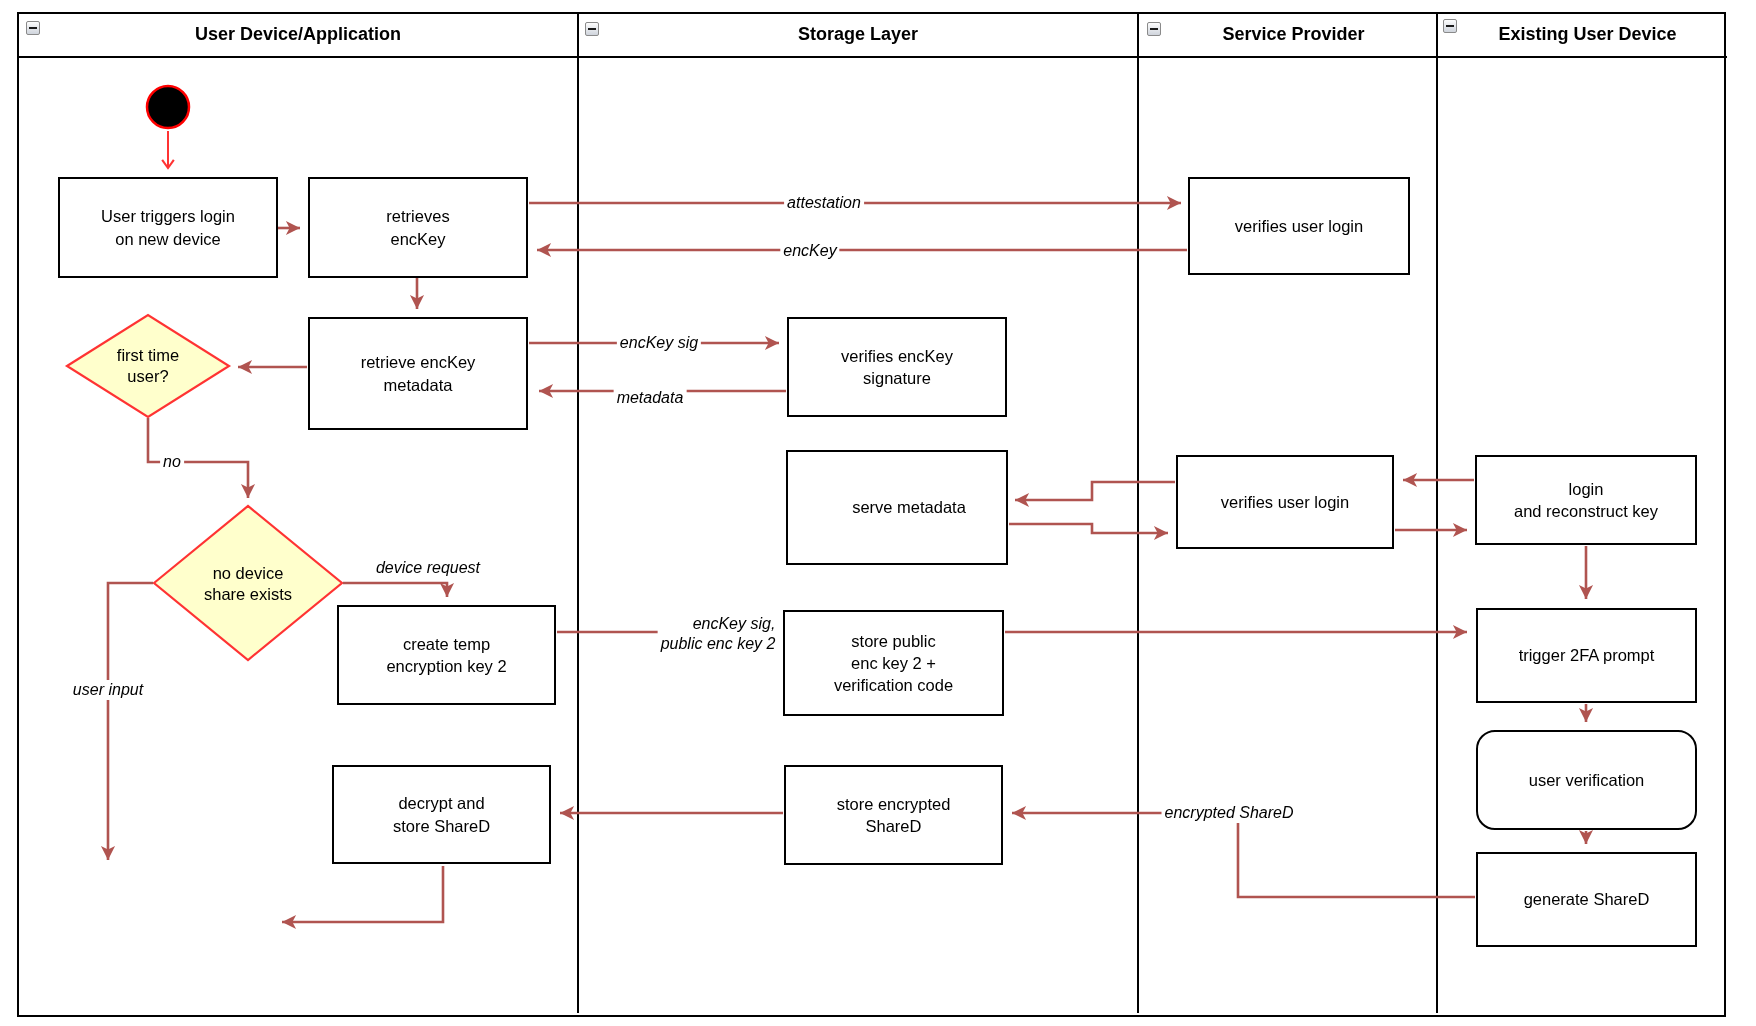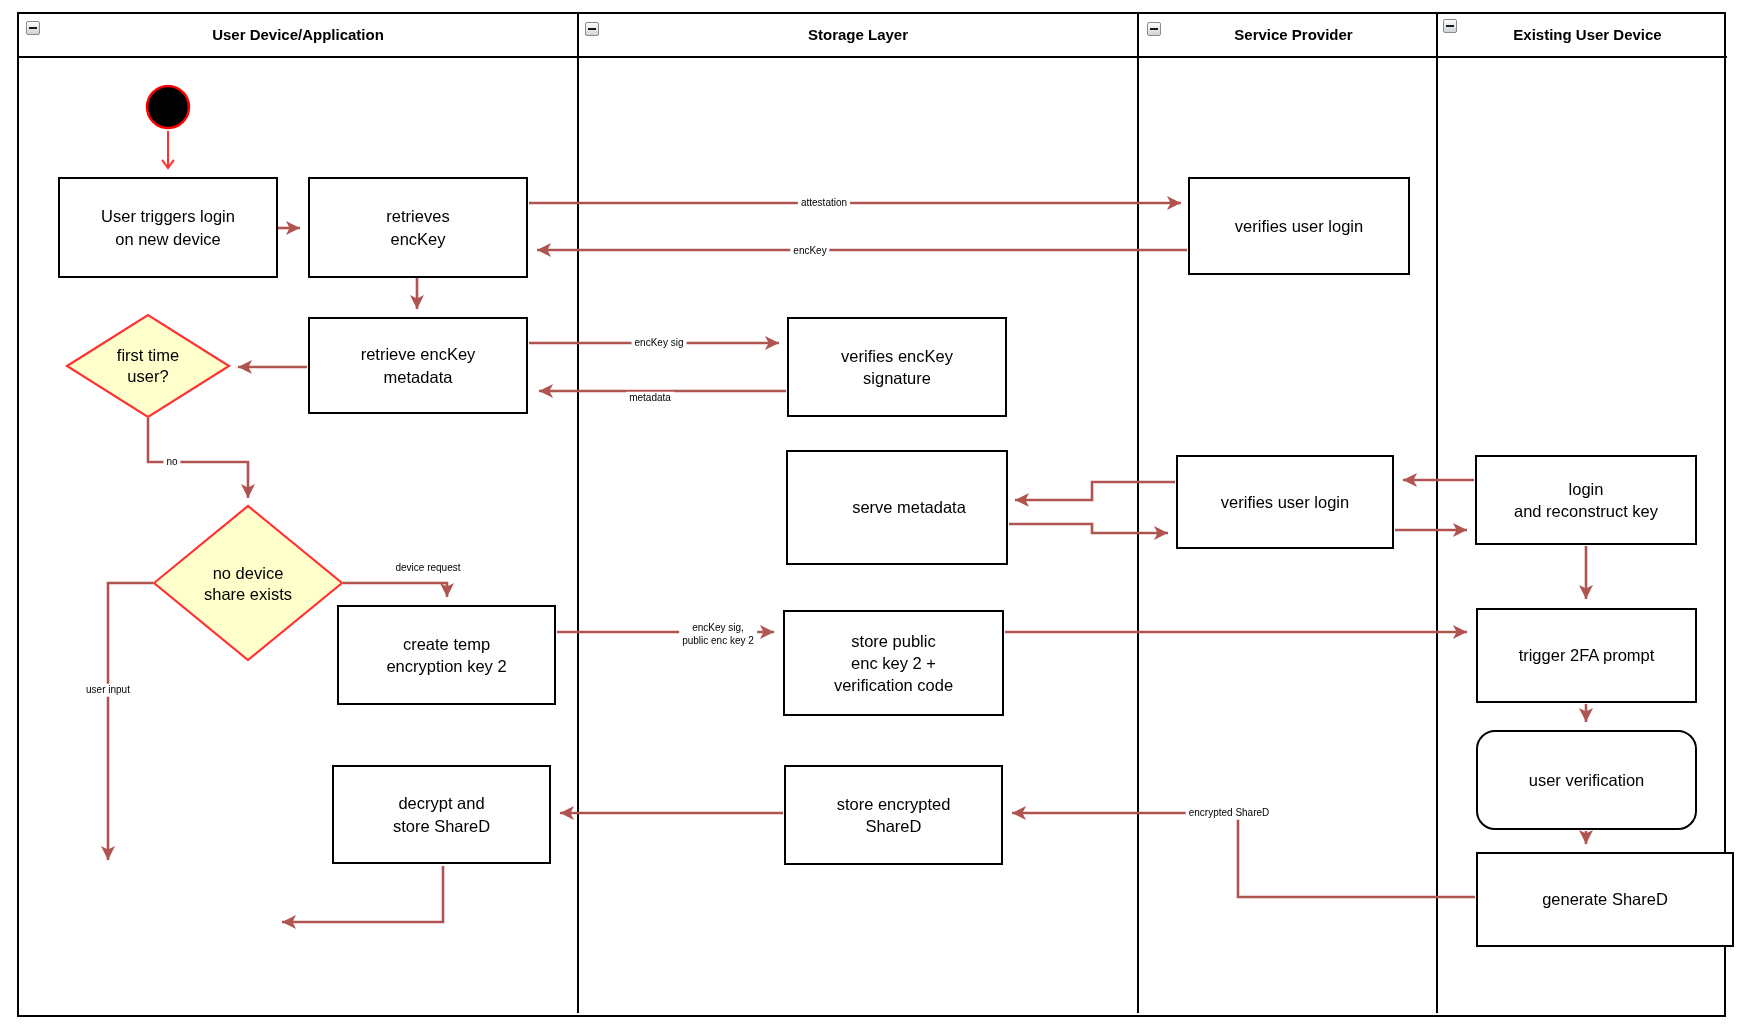--- a/index.html
+++ b/index.html
@@ -7,21 +7,21 @@
     position:relative;width:1756px;height:1026px;background:#ffffff;
     font-family:"Liberation Sans","DejaVu Sans",sans-serif;color:#000;
     overflow:hidden;
   }
   
   .frame{position:absolute;border:2.5px solid #000;background:transparent;}
   .vline{position:absolute;width:2px;background:#000;}
   .hline{position:absolute;height:2px;background:#000;}
   .lane-title{
     position:absolute;top:12px;height:45px;line-height:45px;
-    text-align:center;font-weight:bold;font-size:15px;
+    text-align:center;font-weight:bold;font-size:18px;
   }
   .collapse-btn{
     position:absolute;width:14px;height:14px;box-sizing:border-box;
     border:1px solid #8a8a8a;border-radius:2px;
     background:linear-gradient(#fdfdfd,#cfd4dc);
     display:flex;align-items:center;justify-content:center;
   }
   .collapse-btn::after{content:"";width:8px;height:2px;background:#1a1a1a;}
   
   .node{
@@ -31,22 +31,22 @@
   }
   
   .dtext{
     position:absolute;display:flex;align-items:center;justify-content:center;
     text-align:center;font-size:16.5px;line-height:1.3;white-space:pre-line;
     transform:translate(-50%,-50%);
   }
   
   .elabel{
     position:absolute;transform:translate(-50%,-50%);
-    background:#fff;padding:0 3px;font-size:10px;line-height:1.25;
-    text-align:center;white-space:pre-line;
+    background:#fff;padding:0 3px;font-size:16px;line-height:1.25;
+    text-align:right;white-space:pre-line;font-style:italic;
   }
   svg{position:absolute;left:0;top:0;}
 </style>
 </head>
 <body>
 
 <div id="canvas">
 
   <div class="frame" style="left:17px;top:12px;width:1705px;height:1001px;"></div>
   <div class="hline" style="left:17px;top:56px;width:1710px;"></div>
@@ -105,21 +105,21 @@
       <path d="M1475,897 L1238,897 L1238,813 L1012,813" marker-end="url(#arrow)"></path>
       <path d="M783,813 L560,813" marker-end="url(#arrow)"></path>
       <path d="M443,866 L443,922 L282,922" marker-end="url(#arrow)"></path>
     </g>
   </svg>
 
   <div class="node" style="left:58px;top:177px;width:220px;height:101px;">User triggers login
 on new device</div>
   <div class="node" style="left:308px;top:177px;width:220px;height:101px;">retrieves
 encKey</div>
-  <div class="node" style="left:308px;top:317px;width:220px;height:97px;">retrieve encKey
+  <div class="node" style="left:308px;top:317px;width:220px;height:113px;">retrieve encKey
 metadata</div>
   <div class="node" style="left:337px;top:605px;width:219px;height:100px;">create temp
 encryption key 2</div>
   <div class="node" style="left:332px;top:765px;width:219px;height:99px;">decrypt and
 store ShareD</div>
 
   <div class="node" style="left:787px;top:317px;width:220px;height:100px;">verifies encKey
 signature</div>
   <div class="node" style="left:786px;top:450px;width:222px;height:115px;padding-left:24px;">serve metadata</div>
   <div class="node" style="left:783px;top:610px;width:221px;height:106px;">store public
@@ -128,21 +128,21 @@
   <div class="node" style="left:784px;top:765px;width:219px;height:100px;">store encrypted
 ShareD</div>
 
   <div class="node" style="left:1188px;top:177px;width:222px;height:98px;">verifies user login</div>
   <div class="node" style="left:1176px;top:455px;width:218px;height:94px;">verifies user login</div>
 
   <div class="node" style="left:1475px;top:455px;width:222px;height:90px;">login
 and reconstruct key</div>
   <div class="node" style="left:1476px;top:608px;width:221px;height:95px;">trigger 2FA prompt</div>
   <div class="node" style="left:1476px;top:730px;width:221px;height:100px;border-radius:19px;">user verification</div>
-  <div class="node" style="left:1476px;top:852px;width:258px;height:95px;">generate ShareD</div>
+  <div class="node" style="left:1476px;top:852px;width:221px;height:95px;">generate ShareD</div>
 
   <div class="dtext" style="left:148px;top:366px;width:130px;">first time
 user?</div>
   <div class="dtext" style="left:248px;top:584px;width:160px;">no device
 share exists</div>
 
   <div class="elabel" style="left:824px;top:203px;">attestation</div>
   <div class="elabel" style="left:810px;top:251px;">encKey</div>
   <div class="elabel" style="left:659px;top:343px;">encKey sig</div>
   <div class="elabel" style="left:650px;top:398px;">metadata</div>

